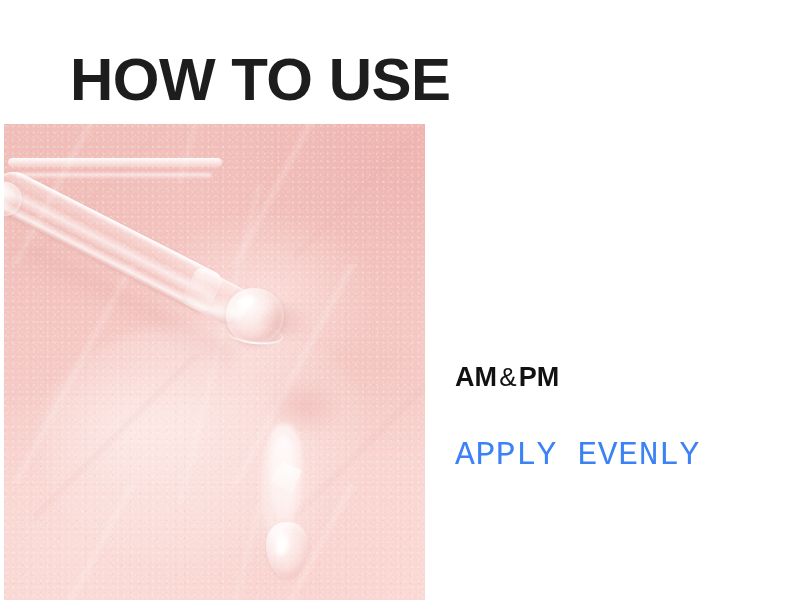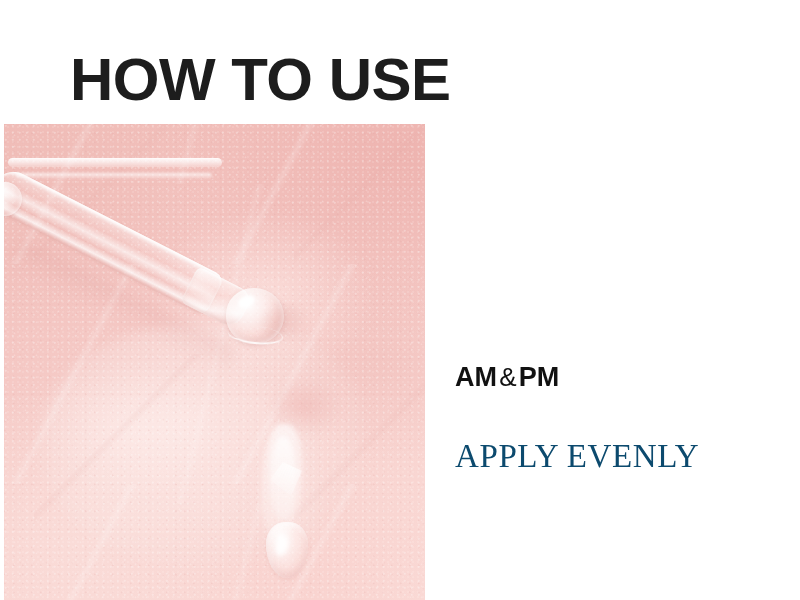--- a/index.html
+++ b/index.html
@@ -348,26 +348,26 @@
     letter-spacing: 0.1px;
     white-space: nowrap;
   }
   #schedule .amp {
     font-weight: 400;
     font-size: 26px;
     padding: 0 2px;
   }
   #instructions {
     margin: 0;
-    font-family: Liberation Serif, serif;
+    font-family: Liberation Mono, monospace;
     font-weight: 300;
     font-size: 33px;
     line-height: 50px;
     letter-spacing: 0.6px;
-    color: #0c4a6e;
+    color: #3b82f6;
     white-space: nowrap;
   }
   #instructions .line {
     display: block;
   }
 </style>
 </head>
 <body>
 
 <div id="slide">

